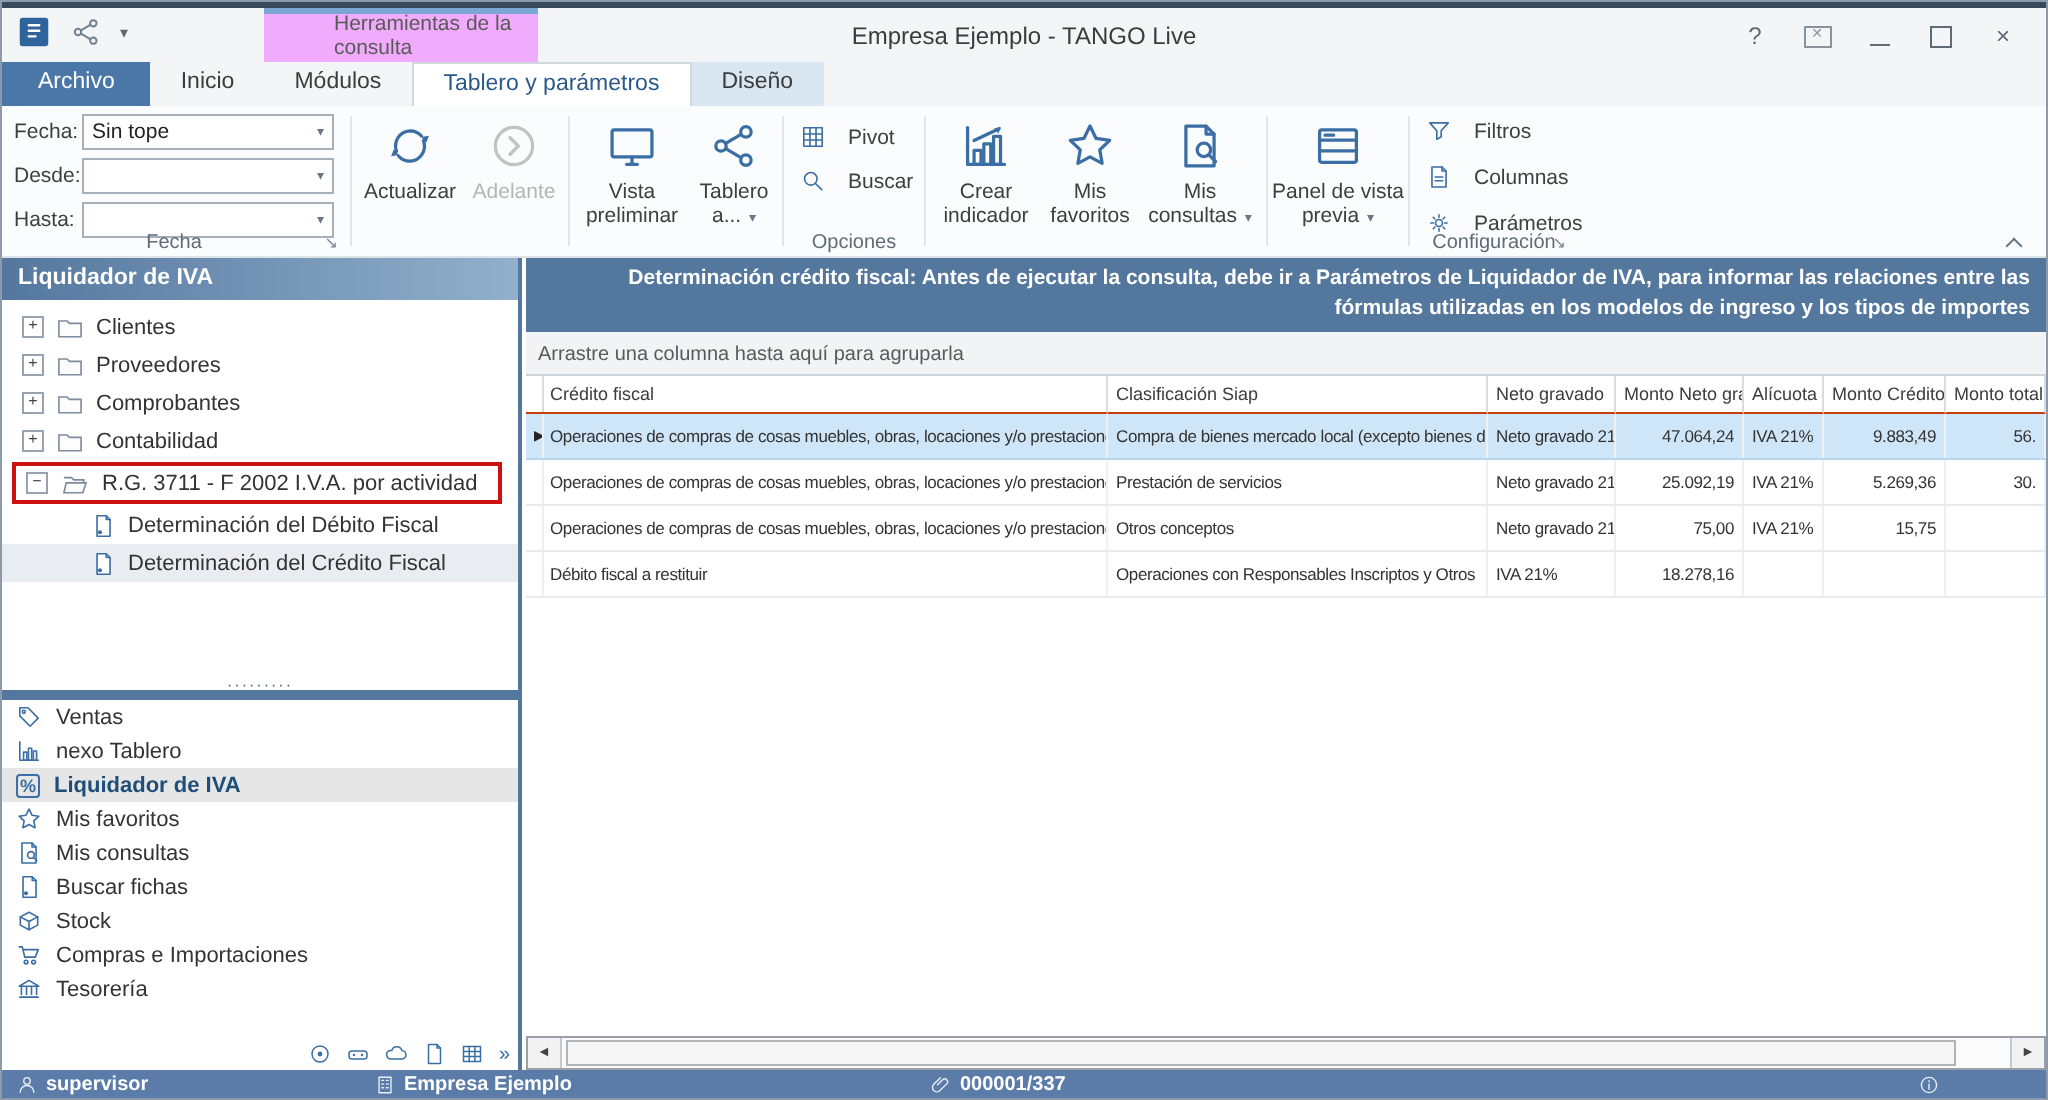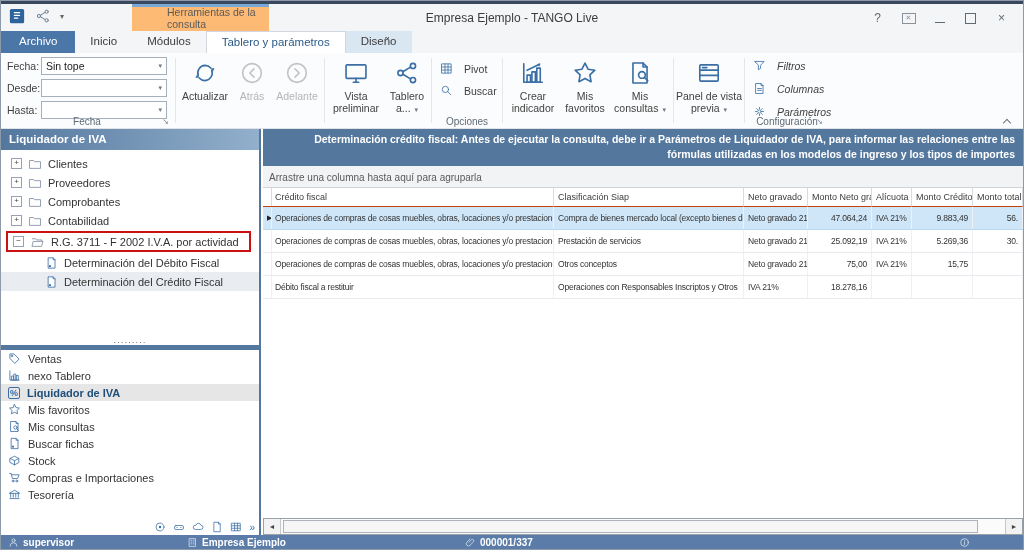--- a/index.html
+++ b/index.html
@@ -10,21 +10,21 @@
   .ic{stroke:#3a6ea5;fill:none;stroke-width:1.5;stroke-linecap:round;stroke-linejoin:round;}
   .ic-gray{stroke:#c2c2c2;}
   .ic-white{stroke:#e9f0f8;}
 
   
   .top-strip{position:absolute;top:0;left:0;right:0;height:3px;background:#3a485e;}
   .titlebar{position:absolute;top:3px;left:0;right:0;height:27px;background:#f4f5f6;}
   .qat{position:absolute;left:7px;top:3px;display:flex;align-items:center;gap:9px;}
   .qat .caret{font-size:8px;color:#666;}
   .title-text{position:absolute;left:0;right:0;top:7px;text-align:center;font-size:12px;color:#3c3c3c;}
-  .context-header{position:absolute;left:131px;top:0;width:137px;height:30px;background:#fdba74;
+  .context-header{position:absolute;left:131px;top:0;width:137px;height:30px;background:#f0abfc;
       border-top:3px solid #7ba7d7;box-sizing:border-box;display:flex;align-items:flex-end;justify-content:center;
       font-size:10.5px;color:#5a5a5a;padding-bottom:4px;padding-left:35px;}
   .win-controls{position:absolute;right:6px;top:4px;display:flex;}
   .wc{width:31px;height:20px;display:flex;align-items:center;justify-content:center;color:#5f6a75;font-size:12px;}
   .wc .rest{width:9px;height:9px;border:1px solid #5f6a75;position:relative;background:#f4f5f6;}
   .wc .rest::before{content:"";position:absolute;left:2px;top:-3px;width:8px;height:8px;border:1px solid #5f6a75;z-index:-1;}
   .wc .minl{width:10px;border-top:1px solid #5f6a75;margin-top:8px;}
   .wc .scr{width:12px;height:9px;border:1px solid #8a939d;font-size:7px;line-height:7px;text-align:center;color:#8a939d;}
 
   
@@ -46,21 +46,21 @@
   .frow label{width:34px;font-size:10.5px;color:#3f3f3f;}
   .combo{flex:1;margin-right:6px;height:18px;border:1px solid #a6b0bc;background:#fff;display:flex;align-items:center;
       box-sizing:border-box;padding:0 4px;font-size:10.5px;color:#222;}
   .combo .cv{flex:1;}
   .combo .caret{font-size:7px;color:#6b7787;}
   .bigbtn{display:flex;flex-direction:column;align-items:center;padding-top:7px;gap:4px;box-sizing:border-box;
       font-size:10.5px;color:#3f3f3f;text-align:center;line-height:1.15;}
   .bigbtn.dis{color:#b5b5b5;}
   .stackcol{display:flex;flex-direction:column;padding-top:8px;gap:7px;}
   .smallbtn{display:flex;align-items:center;gap:11px;font-size:10.5px;color:#3f3f3f;padding:1px 6px;white-space:nowrap;}
-  .cfgcol .smallbtn{padding:2px 8px 2px 6px;font-style:italic;}
+  .cfgcol .smallbtn{padding:2px 8px 2px 6px;}
   .caret-s{font-size:7px;color:#6b7787;margin-left:1px;}
   .ribbon-collapse{position:absolute;right:12px;bottom:3px;width:7px;height:7px;}
   .ribbon-collapse::before{content:"";position:absolute;left:0;top:2px;width:5px;height:5px;
       border-left:1.5px solid #6b7787;border-top:1.5px solid #6b7787;transform:rotate(45deg);}
 
   
   .sidebar{position:absolute;left:0;top:128px;width:260px;bottom:14px;background:#fff;
       border-right:2px solid #54779e;box-sizing:border-box;}
   .side-header{height:21px;background:linear-gradient(to right,#54779e,#92b0cc);color:#fff;font-weight:bold;
       font-size:11.5px;padding:4px 0 0 8px;box-sizing:border-box;}
@@ -193,29 +193,20 @@
       <span>
         <svg width="26" height="26" viewBox="0 0 24 24" class="ic" stroke-width="1.8">
           <path d="M5.8 14.5A7 7 0 0 1 12 5a7 7 0 0 1 5.3 2.4"></path>
           <path d="M18.2 9.5A7 7 0 0 1 12 19a7 7 0 0 1-5.3-2.4"></path>
           <path d="M17.3 7.8l3.4-.5-1.2 3.2z" fill="#3a6ea5" stroke="none"></path>
           <path d="M6.7 16.2l-3.4.5 1.2-3.2z" fill="#3a6ea5" stroke="none"></path>
         </svg>
       </span>
       <span>Actualizar</span>
     </div>
-    <div class="bigbtn dis" style="width:40px">
-      <span>
-        <svg width="26" height="26" viewBox="0 0 24 24" class="ic ic-gray">
-            <circle cx="12" cy="12" r="8.6"></circle>
-            <path d="M13.8 8.2L10 12l3.8 3.8"></path>
-          </svg>
-      </span>
-      <span>Atrás</span>
-    </div>
     <div class="bigbtn dis" style="width:50px">
       <span>
         <svg width="26" height="26" viewBox="0 0 24 24" class="ic ic-gray">
             <circle cx="12" cy="12" r="8.6"></circle>
             <path d="M10.2 8.2L14 12l-3.8 3.8"></path>
           </svg>
       </span>
       <span>Adelante</span>
     </div>
     <div class="vsep"></div>

